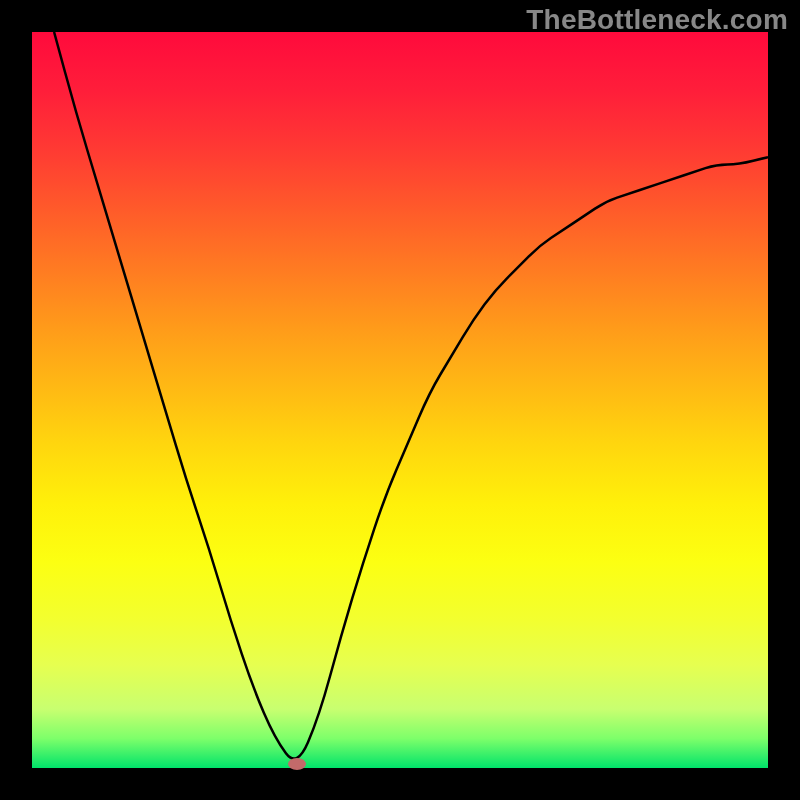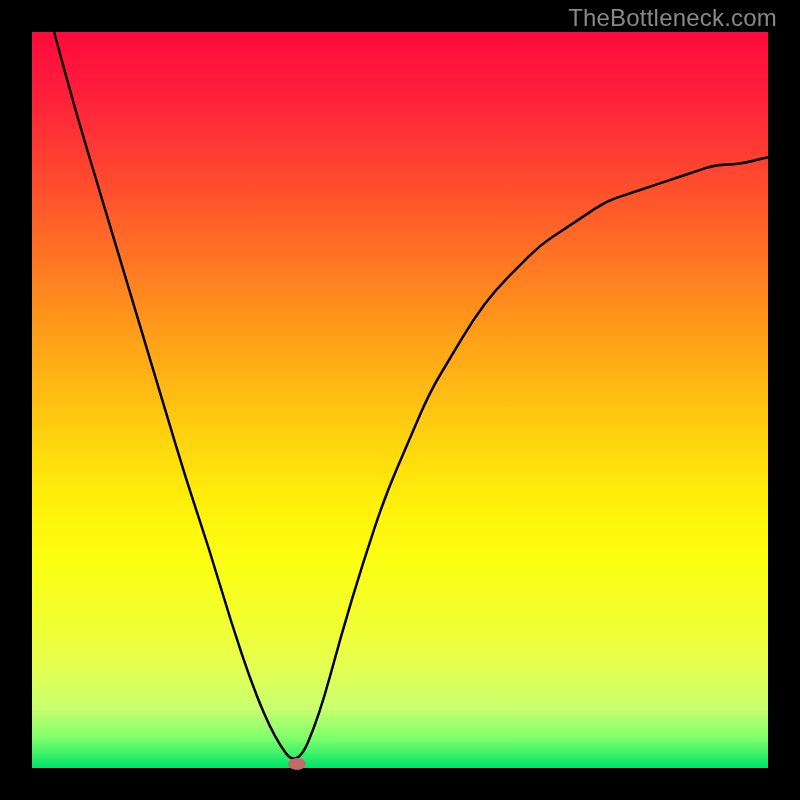--- a/index.html
+++ b/index.html
@@ -13,23 +13,23 @@
   }
   .frame {
     position: relative;
     width: 800px;
     height: 800px;
     background: #000;
   }
   .watermark {
     position: absolute;
     top: 4px;
-    right: 23px;
-    font-size: 24px;
-    font-weight: 400;
+    right: 12px;
+    font-size: 28px;
+    font-weight: 700;
     color: #888;
     letter-spacing: 0.2px;
     z-index: 10;
   }
   .plot-area {
     position: absolute;
     left: 32px;
     top: 32px;
     width: 736px;
     height: 736px;

